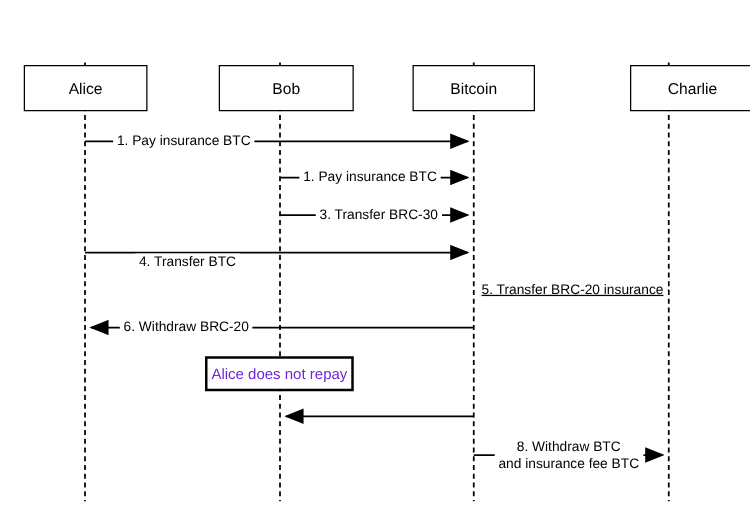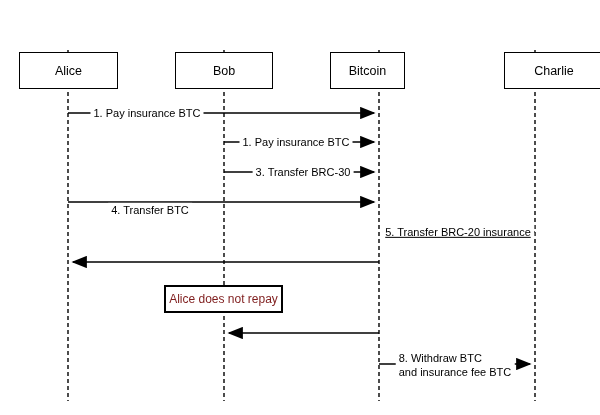--- a/index.html
+++ b/index.html
@@ -35,37 +35,37 @@
     margin-top: 39px;
   }
   .msg-label {
     position: absolute;
     transform: translate(-50%, -50%);
     background: #ffffff;
     padding: 0 3px;
     font-size: 11px;
     color: #000000;
     white-space: nowrap;
-    text-align: left;
+    text-align: center;
     line-height: 1.3;
   }
   .note-box {
     position: absolute;
     left: 164px;
     top: 285px;
     width: 119px;
     height: 28px;
     background: #ffffff;
     border: 2px solid #000000;
     box-sizing: border-box;
     display: flex;
     align-items: center;
     justify-content: center;
     font-size: 12px;
-    color: #7f1d1d;
+    color: #6d28d9;
     white-space: nowrap;
   }
 </style>
 </head>
 <body>
 
 <div class="canvas">
 
   <svg width="600" height="415" viewBox="0 0 600 415">
     <defs>
@@ -89,35 +89,36 @@
       <line x1="535" y1="232" x2="384" y2="232" marker-end="url(#arrow)"></line>
       <line x1="379" y1="262" x2="73" y2="262" marker-end="url(#arrow)"></line>
       <line x1="379" y1="333" x2="229" y2="333" marker-end="url(#arrow)"></line>
       <line x1="379" y1="364" x2="530" y2="364" marker-end="url(#arrow)"></line>
     </g>
   </svg>
 
   <div class="actor-box" style="left:19px;  width:99px;">
     <span>Alice</span>
   </div>
-  <div class="actor-box" style="left:175px; width:98px;">
+  <div class="actor-box" style="left:175px; width:108px;">
     <span>Bob</span>
   </div>
-  <div class="actor-box" style="left:330px; width:75px;">
+  <div class="actor-box" style="left:330px; width:98px;">
     <span>Bitcoin</span>
   </div>
   <div class="actor-box" style="left:504px; width:100px;">
     <span>Charlie</span>
   </div>
 
   <div class="msg-label" style="left:147px; top:113px;">1. Pay insurance BTC</div>
   <div class="msg-label" style="left:296px; top:142px;">1. Pay insurance BTC</div>
   <div class="msg-label" style="left:303px; top:172px;">3. Transfer BRC-30</div>
   <div class="msg-label" style="left:150px; top:210px;">4. Transfer BTC</div>
   <div class="msg-label" style="left:458px; top:232px;text-decoration:underline;">5. Transfer BRC-20 insurance</div>
+  <div class="msg-label" style="left:149px; top:262px;">6. Withdraw BRC-20</div>
   <div class="msg-label" style="left:455px; top:365px;">
     <span>8. Withdraw BTC</span><br>
     <span>and insurance fee BTC</span>
   </div>
 
   <div class="note-box">
     <span>Alice does not repay</span>
   </div>
 
 </div>

